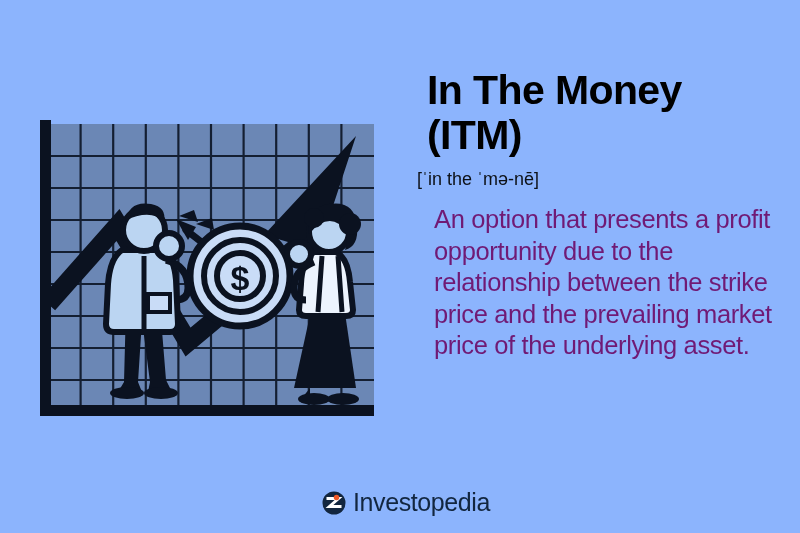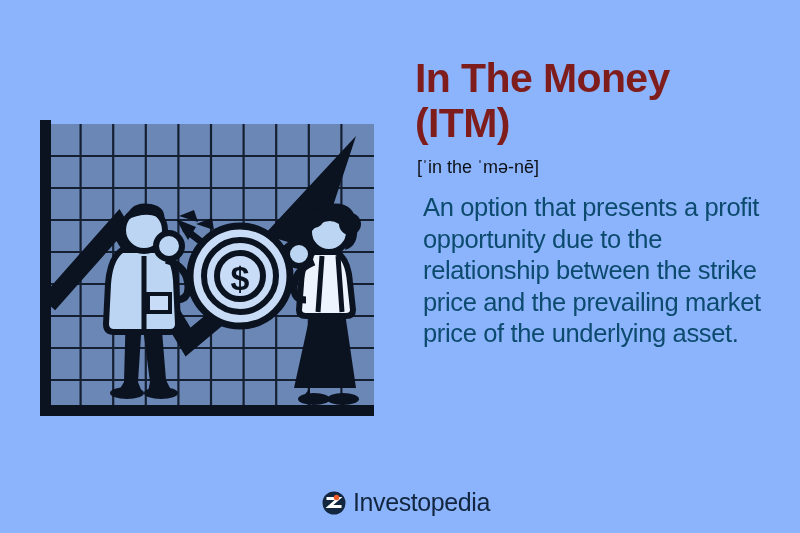--- a/index.html
+++ b/index.html
@@ -35,43 +35,43 @@
   }
 
   
   #text-col {
     position: absolute;
     left: 415px;
     top: 56px;
     width: 360px;
   }
   #term-title {
-    margin: 0;
+    margin: 12px;
     font-family: "Liberation Sans", sans-serif;
     font-weight: bold;
     font-size: 41px;
     line-height: 1.09;
     letter-spacing: -0.6px;
-    color: #7f1d1d;
+    color: #000000;
     white-space: pre-line;
   }
   #pronunciation {
     margin: 12px 0 0 2px;
     font-family: "Liberation Sans", sans-serif;
     font-size: 18px;
     line-height: 1.2;
     color: #0d1117;
   }
   #definition {
-    margin: 13px 0 0 8px;
+    margin: 13px 0 0 19px;
     font-family: "Liberation Sans", sans-serif;
     font-size: 25.5px;
     line-height: 1.24;
     letter-spacing: -0.35px;
-    color: #0c4a6e;
+    color: #701a75;
   }
 
   
   #brand {
     position: absolute;
     left: 12px;
     right: 0;
     bottom: 16px;
     display: flex;
     align-items: center;

